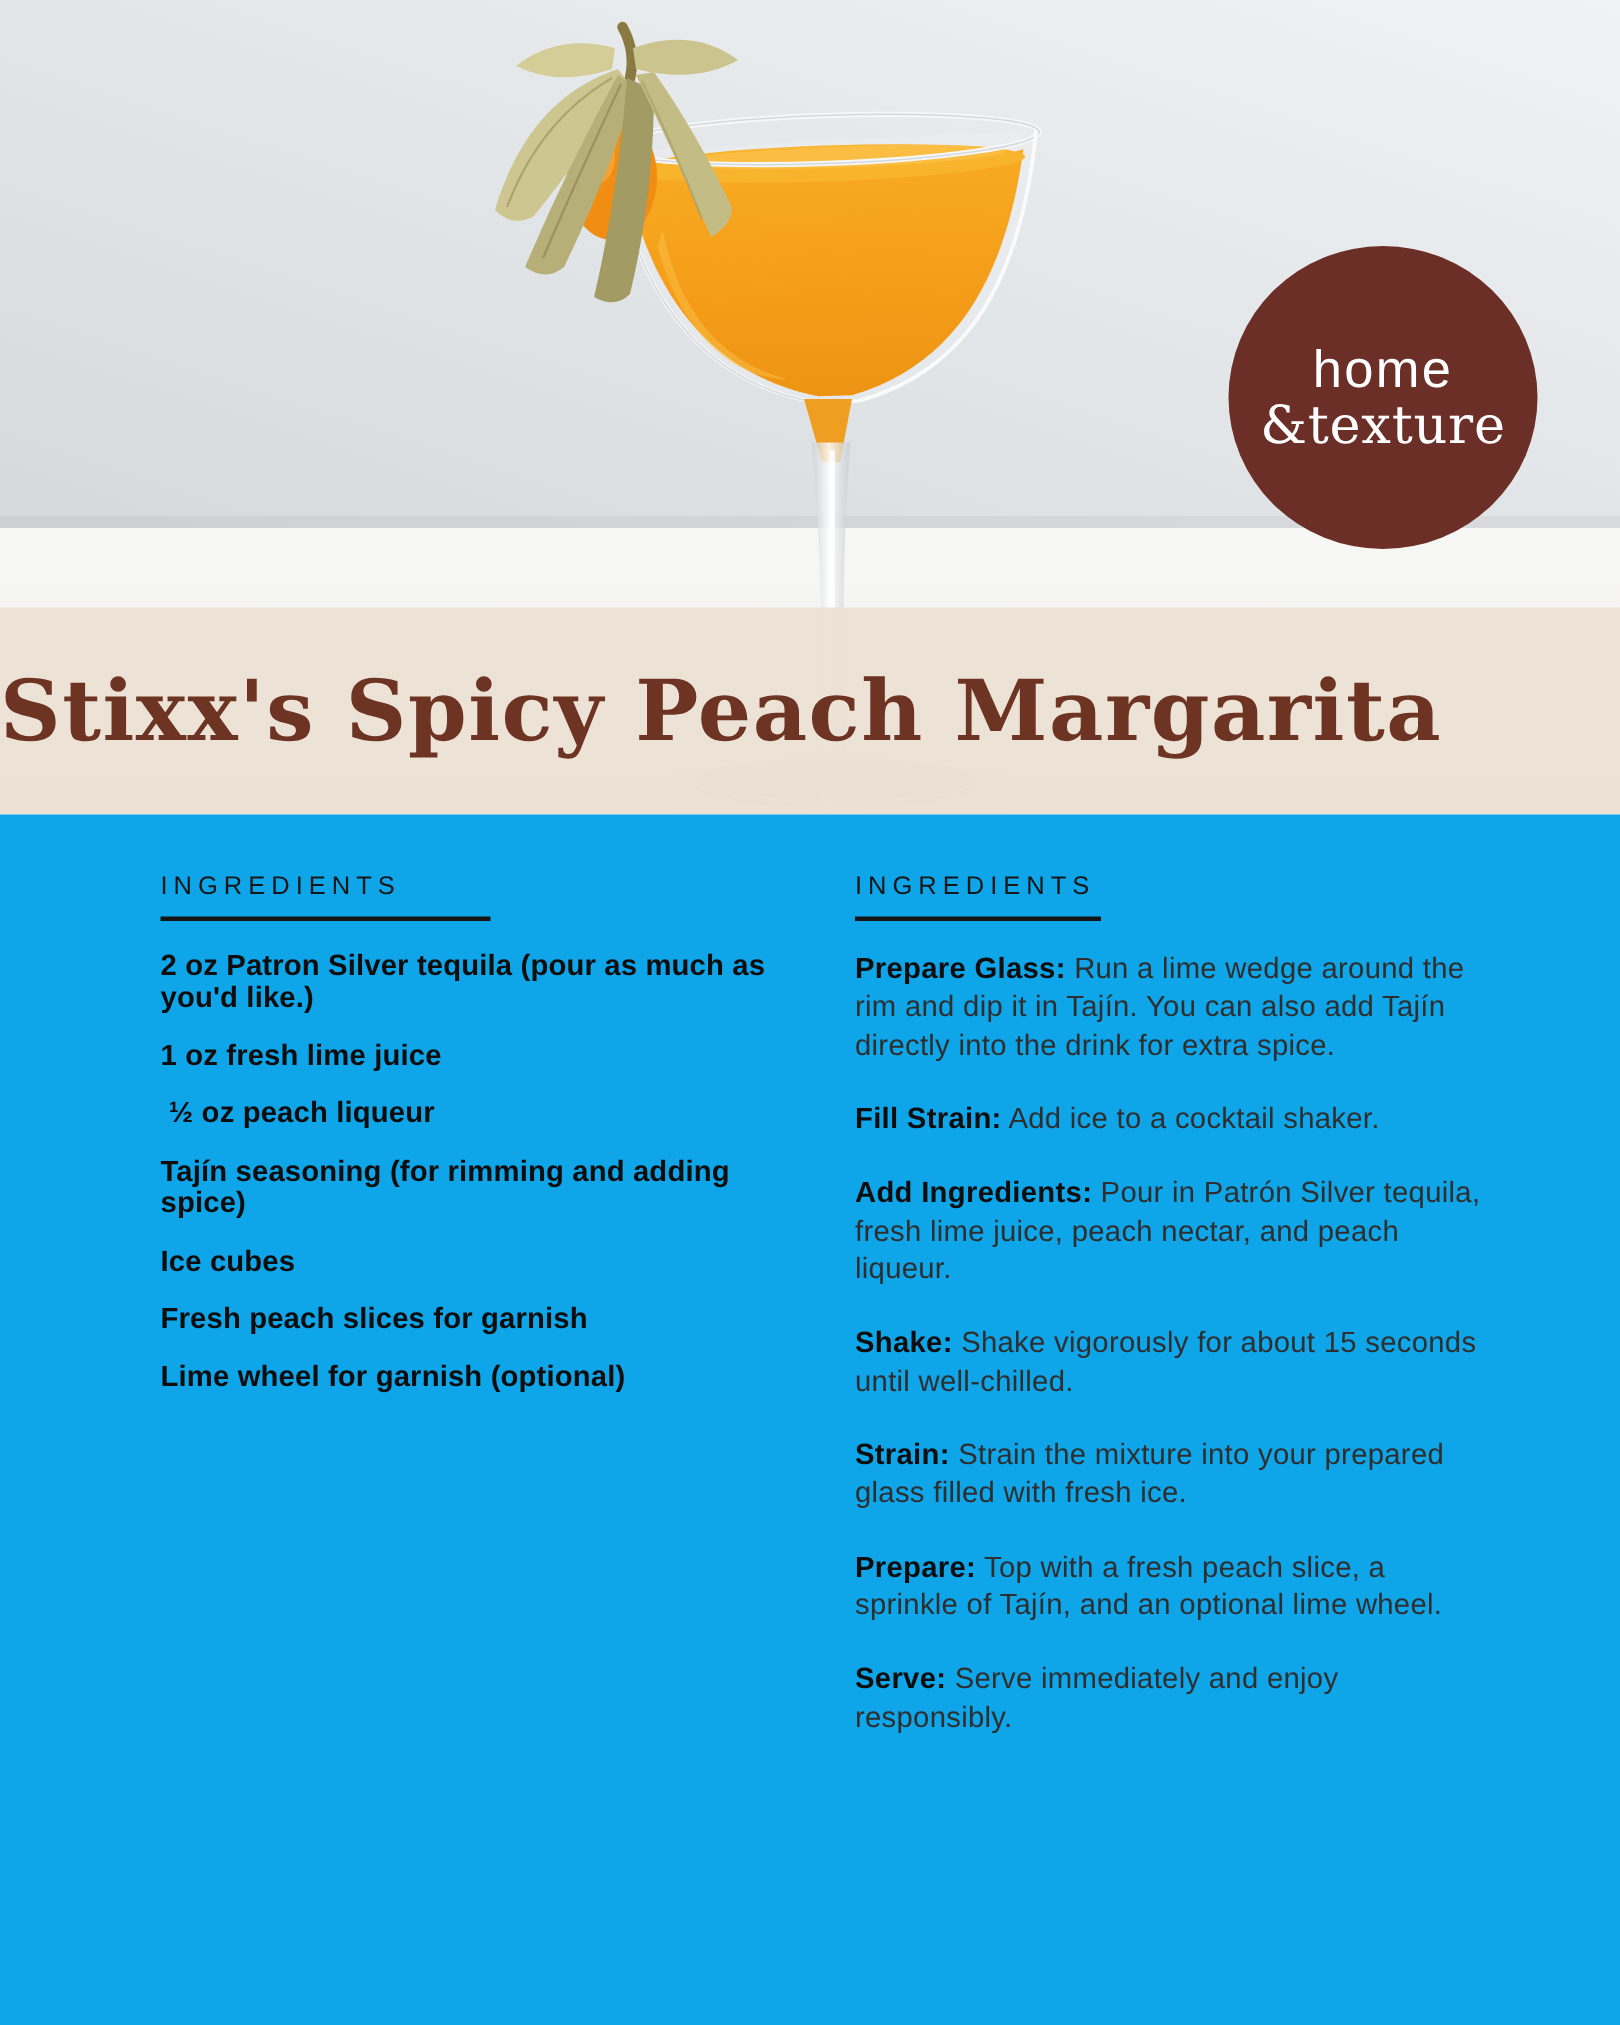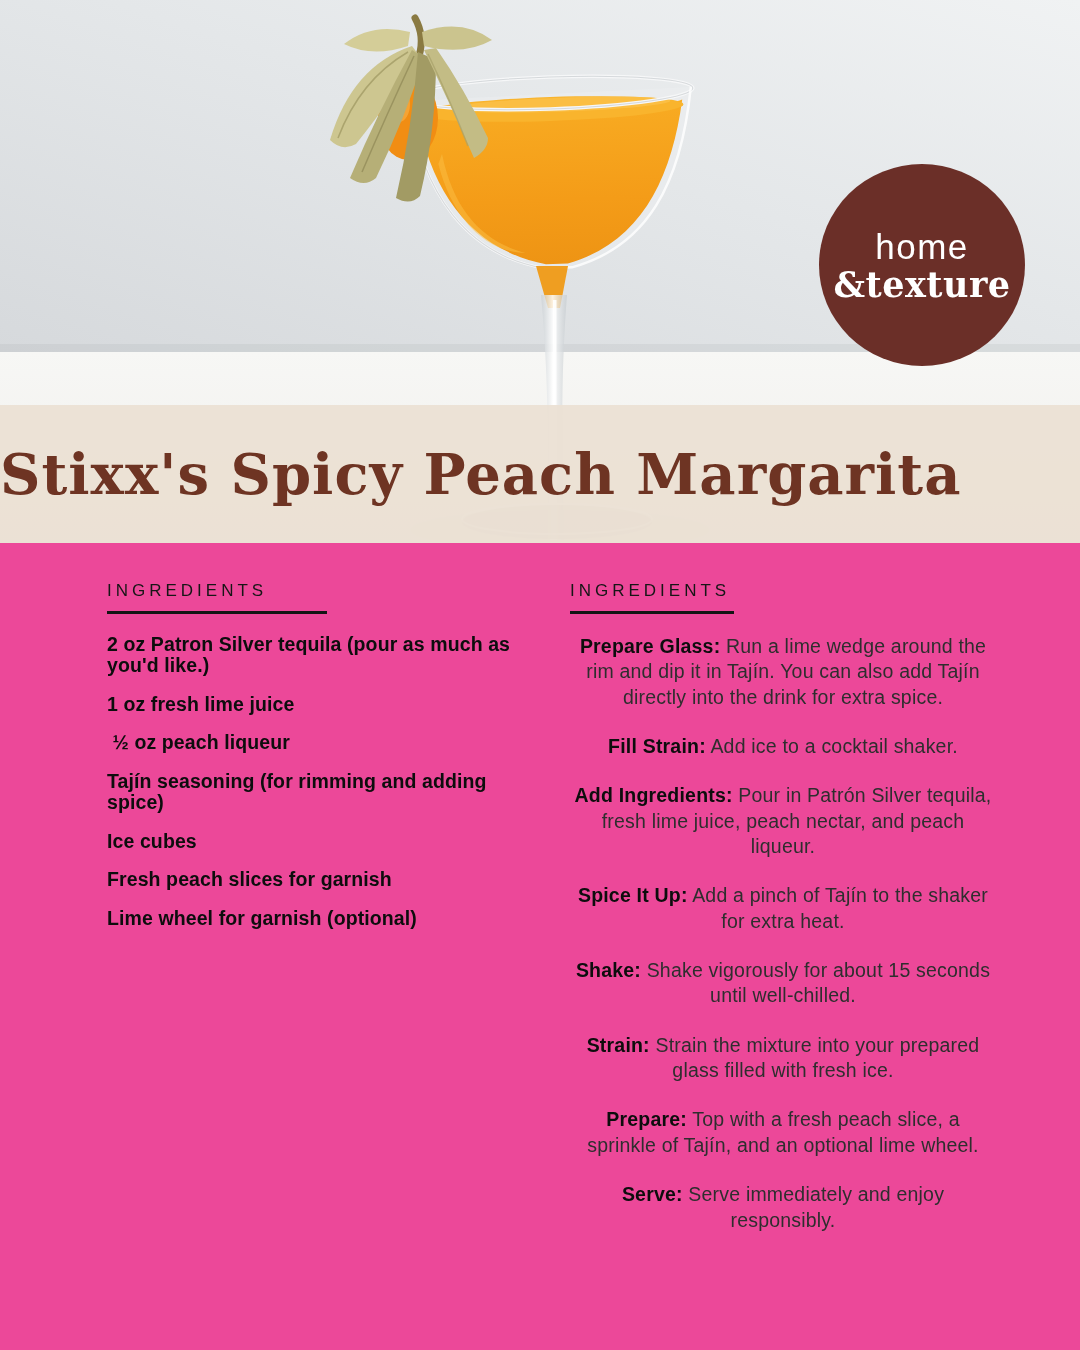--- a/index.html
+++ b/index.html
@@ -20,40 +20,40 @@
     background:var(--logo-bg, #6b2f28);
     display:flex; flex-direction:column; align-items:center; justify-content:center;
     color:#fff; text-align:center;
   }
   .logo-home {
     font-family:"Liberation Sans", sans-serif;
     font-weight:400; font-size:35px; letter-spacing:1.5px; line-height:1;
   }
   .logo-texture {
     font-family:"DejaVu Serif", serif;
-    font-weight:700; font-size:35px; line-height:1; margin-top:3px; letter-spacing:0.5px;
+    font-weight:400; font-size:35px; line-height:1; margin-top:3px; letter-spacing:0.5px;
   }
 
   
   .title-band {
     position:absolute; left:0; top:405px; width:1080px; height:138px;
     background:var(--band-color, rgba(235,224,211,0.94));
     display:flex; align-items:center; justify-content:flex-start;
   }
   .title-band h1 {
     font-family:"DejaVu Serif", serif;
     font-weight:700; font-size:56px; letter-spacing:1px;
     color:var(--title-color, #6e3423);
     white-space:nowrap;
   }
 
   
   .content {
     position:absolute; left:0; top:543px; width:1080px; height:807px;
-    background:#ec4899;
+    background:#0ea5e9;
     display:grid; grid-template-columns:463px 430px;
     padding:38px 0 0 107px;
   }
   .col h2 {
     font-family:"Liberation Sans", sans-serif;
     font-weight:400; font-size:17px; letter-spacing:4px;
     color:#161616; padding-bottom:10px;
     border-bottom:3px solid #141414;
     margin-bottom:20px;
   }
@@ -63,21 +63,21 @@
   .ingredients ul { list-style:none; max-width:432px; }
   .ingredients li {
     font-size:19.5px; font-weight:700; color:#0d0d0d;
     line-height:1.1; margin-bottom:17px; letter-spacing:0.1px;
     white-space:pre-wrap;
   }
 
   .instructions .steps { max-width:426px; }
   .instructions p {
     font-size:19.5px; color:#2e2e2e; line-height:1.3;
-    margin-bottom:24px; letter-spacing:0.2px;text-align:center;
+    margin-bottom:24px; letter-spacing:0.2px;
   }
   .instructions p strong { color:#0d0d0d; font-weight:700; }
 </style>
 </head>
 <body>
 
 <div class="canvas">
 
   <div class="photo">
     <svg width="1080" height="543" viewBox="0 0 1080 543">
@@ -180,21 +180,20 @@
           <li>Lime wheel for garnish (optional)</li>
         </ul>
     </section>
 
     <section class="col instructions">
       <h2>INGREDIENTS</h2>
       <div class="steps" id="steps-list">
           <p><strong>Prepare Glass:</strong> Run a lime wedge around the rim and dip it in Tajín. You can also add Tajín directly into the drink for extra spice.</p>
           <p><strong>Fill Strain:</strong> Add ice to a cocktail shaker.</p>
           <p><strong>Add Ingredients:</strong> Pour in Patrón Silver tequila, fresh lime juice, peach nectar, and peach liqueur.</p>
-          <p><strong>Spice It Up:</strong> Add a pinch of Tajín to the shaker for extra heat.</p>
           <p><strong>Shake:</strong> Shake vigorously for about 15 seconds until well-chilled.</p>
           <p><strong>Strain:</strong> Strain the mixture into your prepared glass filled with fresh ice.</p>
           <p><strong>Prepare:</strong> Top with a fresh peach slice, a sprinkle of Tajín, and an optional lime wheel.</p>
           <p><strong>Serve:</strong> Serve immediately and enjoy responsibly.</p>
         </div>
     </section>
   </main>
 </div>
 
 </body></html>

